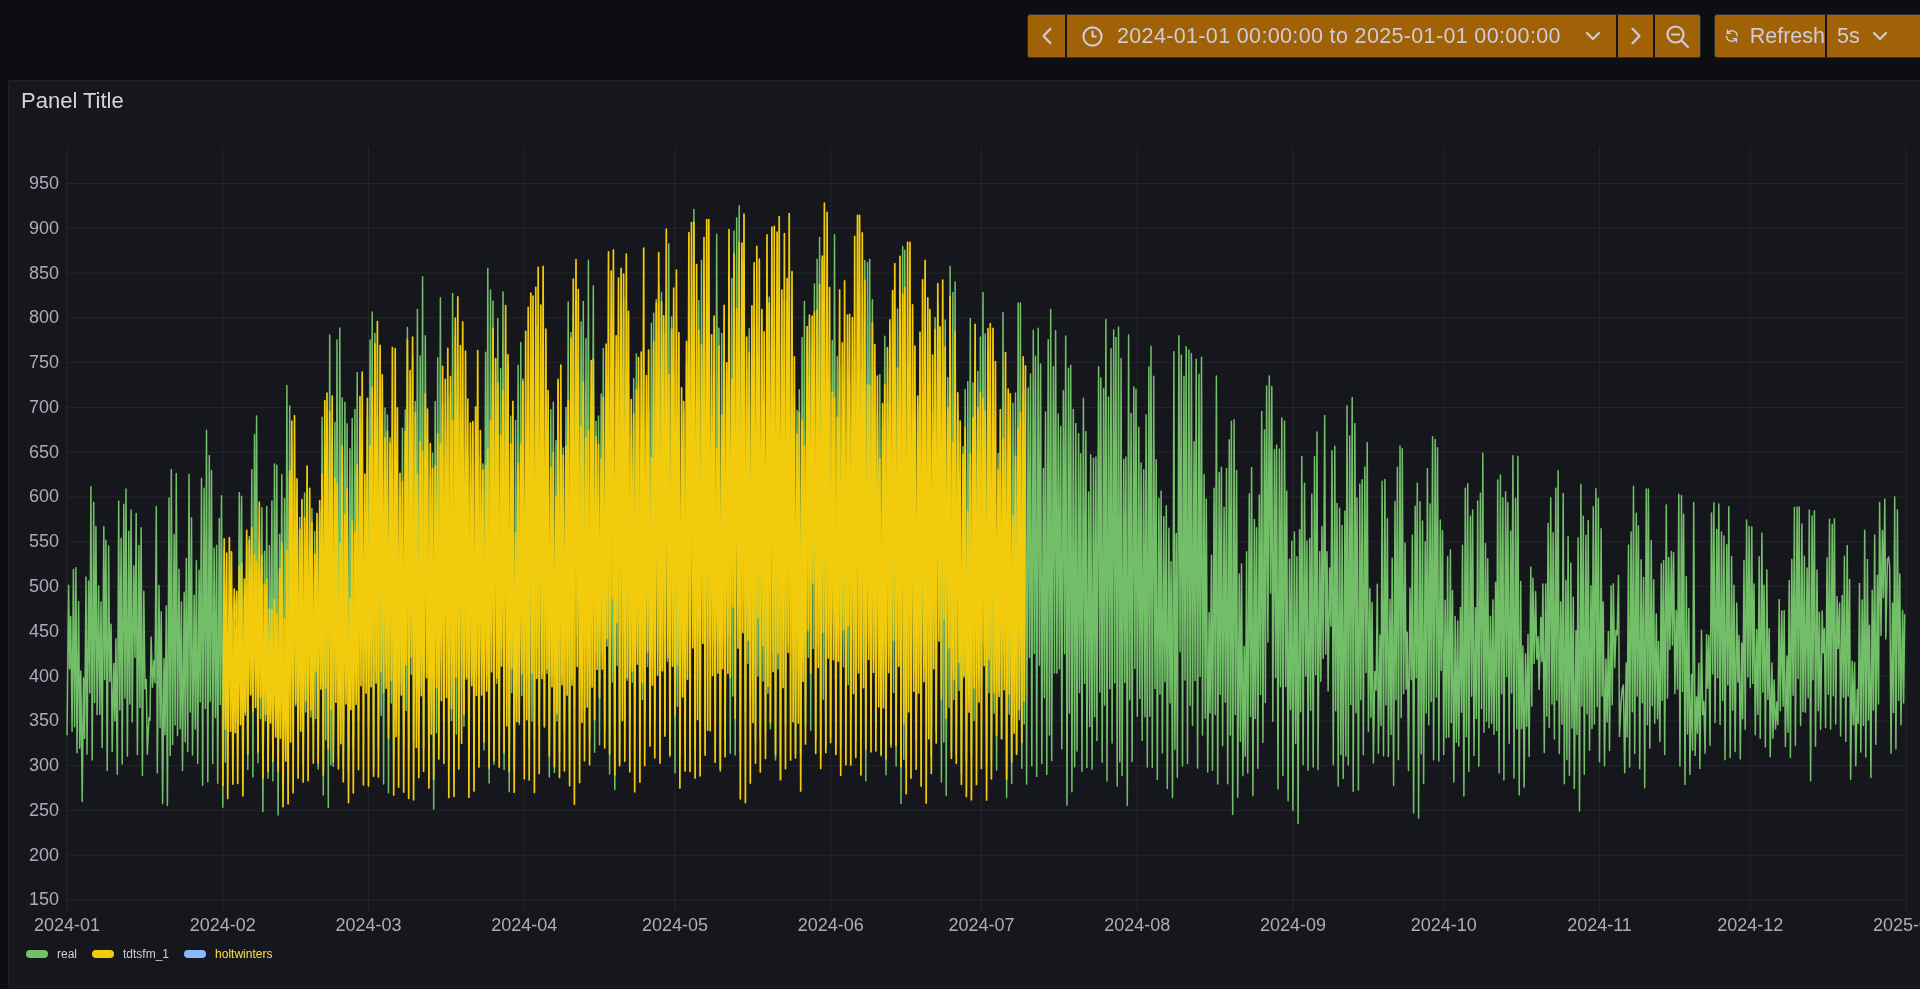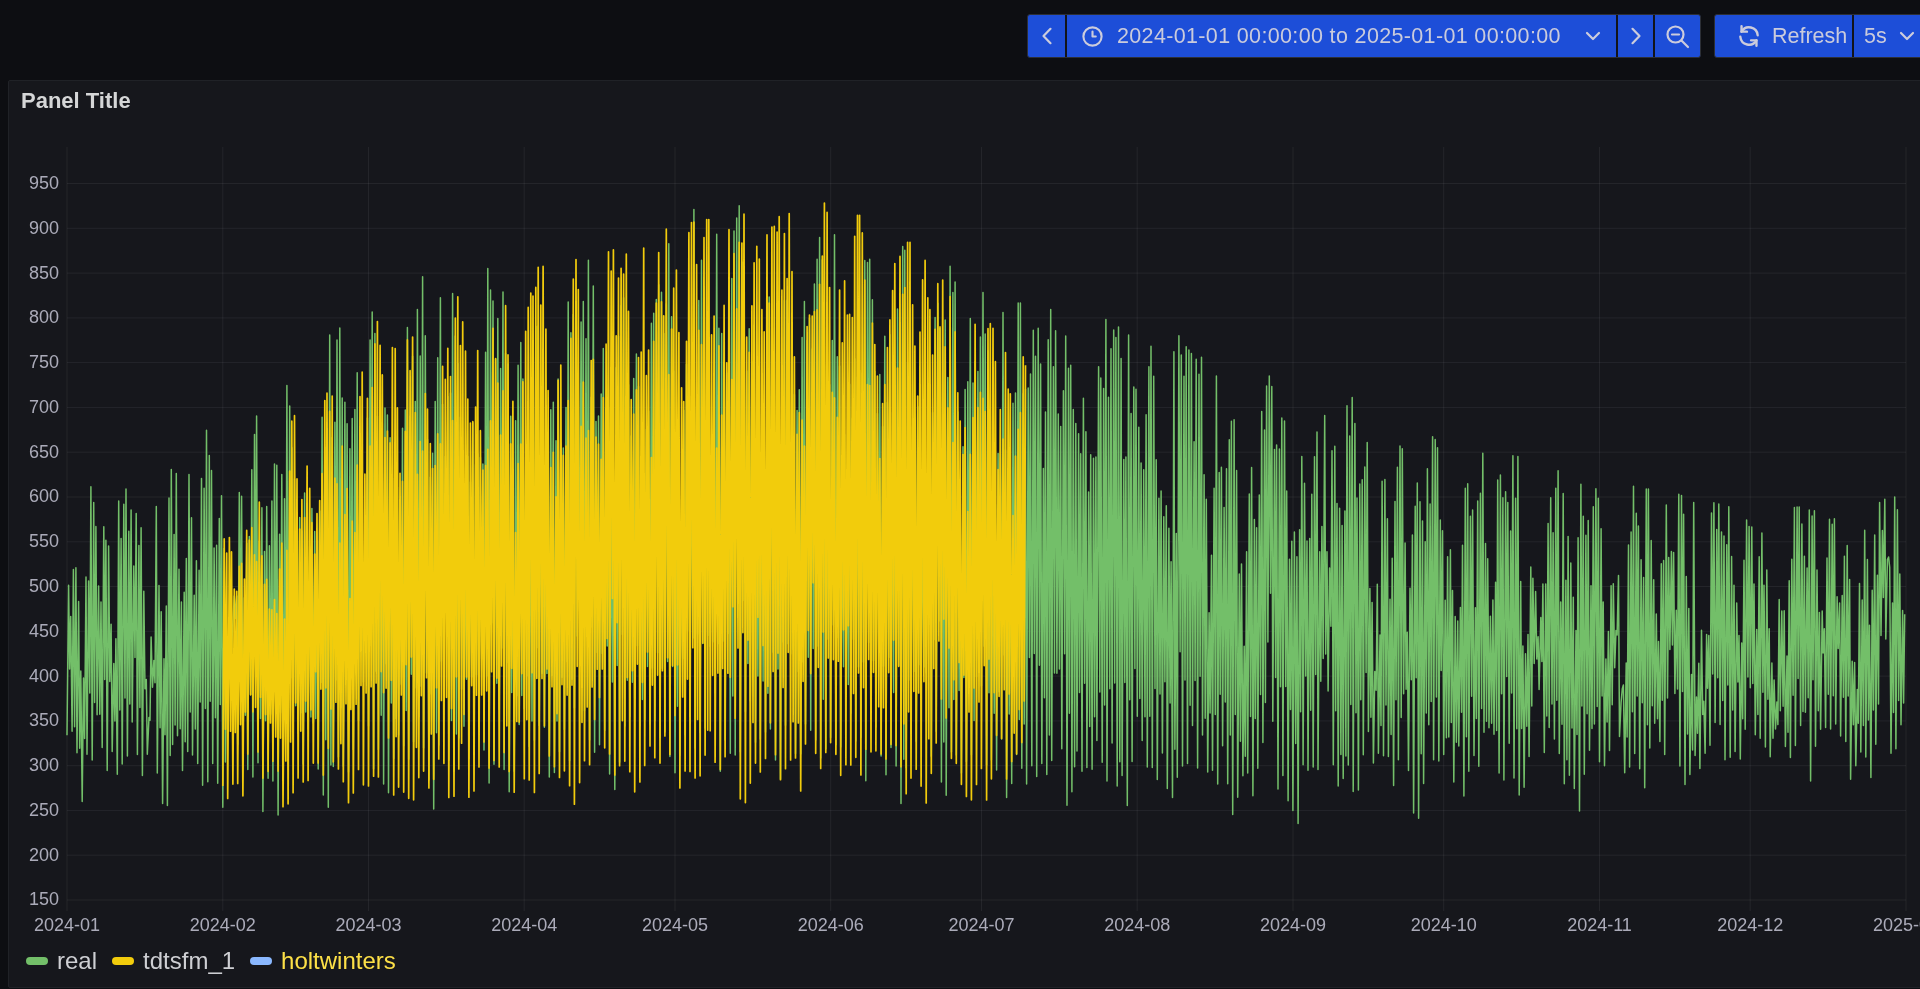--- a/index.html
+++ b/index.html
@@ -1,33 +1,33 @@
 <!DOCTYPE html>
 <html><head><meta charset="utf-8"><style>
 * { margin:0; padding:0; box-sizing:border-box; }
 html,body { width:1920px; height:989px; background:#0d0e12; overflow:hidden;
   font-family:"Liberation Sans", sans-serif; }
 #toolbar { position:absolute; top:14px; left:0; width:1920px; height:44px; white-space:nowrap; }
 .group { position:absolute; top:0; height:44px; display:flex; align-items:stretch;
-  background:#1d4ed8; border:1px solid #2c2f36; border-radius:3px; }
+  background:#a16207; border:1px solid #2c2f36; border-radius:3px; }
 #g1 { left:1027px; width:674px; }
 #g2 { left:1714px; width:214px; }
 .cell { display:flex; align-items:center; justify-content:center; color:rgba(204,204,220,0.99);
   font-size:21.5px; font-weight:500; white-space:nowrap; }
 .cell + .cell { border-left:2px solid #121419; }
 #tp-text { flex:1 1 auto; letter-spacing:0.35px; justify-content:flex-start; padding:0 15px 0 14px; }
 #tp-text .chev { margin-left:auto; }
 svg.ic { stroke:#ccccdc; fill:none; stroke-width:2.2; stroke-linecap:round; stroke-linejoin:round; }
 #panel { position:absolute; left:8px; top:80px; width:1916px; height:908px;
   background:#16171c; border:1px solid #202227; border-radius:2px; }
-#ptitle { position:absolute; left:21px; top:88px; font-size:22px; font-weight:700;
+#ptitle { position:absolute; left:21px; top:88px; font-size:22px; font-weight:400;
   color:rgba(216,217,218,0.99); }
 #chart { position:absolute; left:0; top:0; }
 #legend { position:absolute; left:26px; top:947px; display:flex; align-items:center;
-  font-size:24px; color:rgba(208,209,214,0.99); }
+  font-size:12px; color:rgba(208,209,214,0.99); }
 .sw { width:22px; height:8px; border-radius:4px; margin-right:9px; }
 .li { display:flex; align-items:center; margin-right:15px; }
 </style></head>
 <body>
 <div id="panel"></div>
 <div id="ptitle">Panel Title</div>
 <svg id="chart" width="1920" height="989" viewBox="0 0 1920 989">
 <g stroke="rgba(204,204,220,0.08)" stroke-width="1">
 <line x1="67" y1="900.0" x2="1906" y2="900.0"></line>
 <line x1="67" y1="855.2" x2="1906" y2="855.2"></line>
@@ -133,21 +133,21 @@
     </div>
     <div class="cell" style="width:47px">
       <svg class="ic" width="27" height="27" viewBox="0 0 27 27">
         <circle cx="11.5" cy="11.5" r="8"></circle>
           <path d="M8 11.5 H15"></path>
           <path d="M17.5 17.5 L24 24"></path>
         </svg>
     </div>
   </div>
   <div class="group" id="g2">
-    <div class="cell" style="width:137px; justify-content:flex-start; padding-left:21px">
+    <div class="cell" style="width:110px; justify-content:flex-start; padding-left:9px">
       <svg class="ic" width="26" height="26" viewBox="0 0 24 24" style="margin-right:10px" stroke-width="2.1">
         <path d="M20.0 11.3 A8 8 0 0 0 5.1 8.0"></path>
         <path d="M5.1 3.0 V8.0 H10.1"></path>
         <path d="M4.0 12.7 A8 8 0 0 0 18.9 16.0"></path>
         <path d="M18.9 21.0 V16.0 H13.9"></path>
         </svg>
       <span>Refresh</span>
     </div>
     <div class="cell" style="flex:1; justify-content:flex-start; padding-left:10px">
       <span>5s</span>

